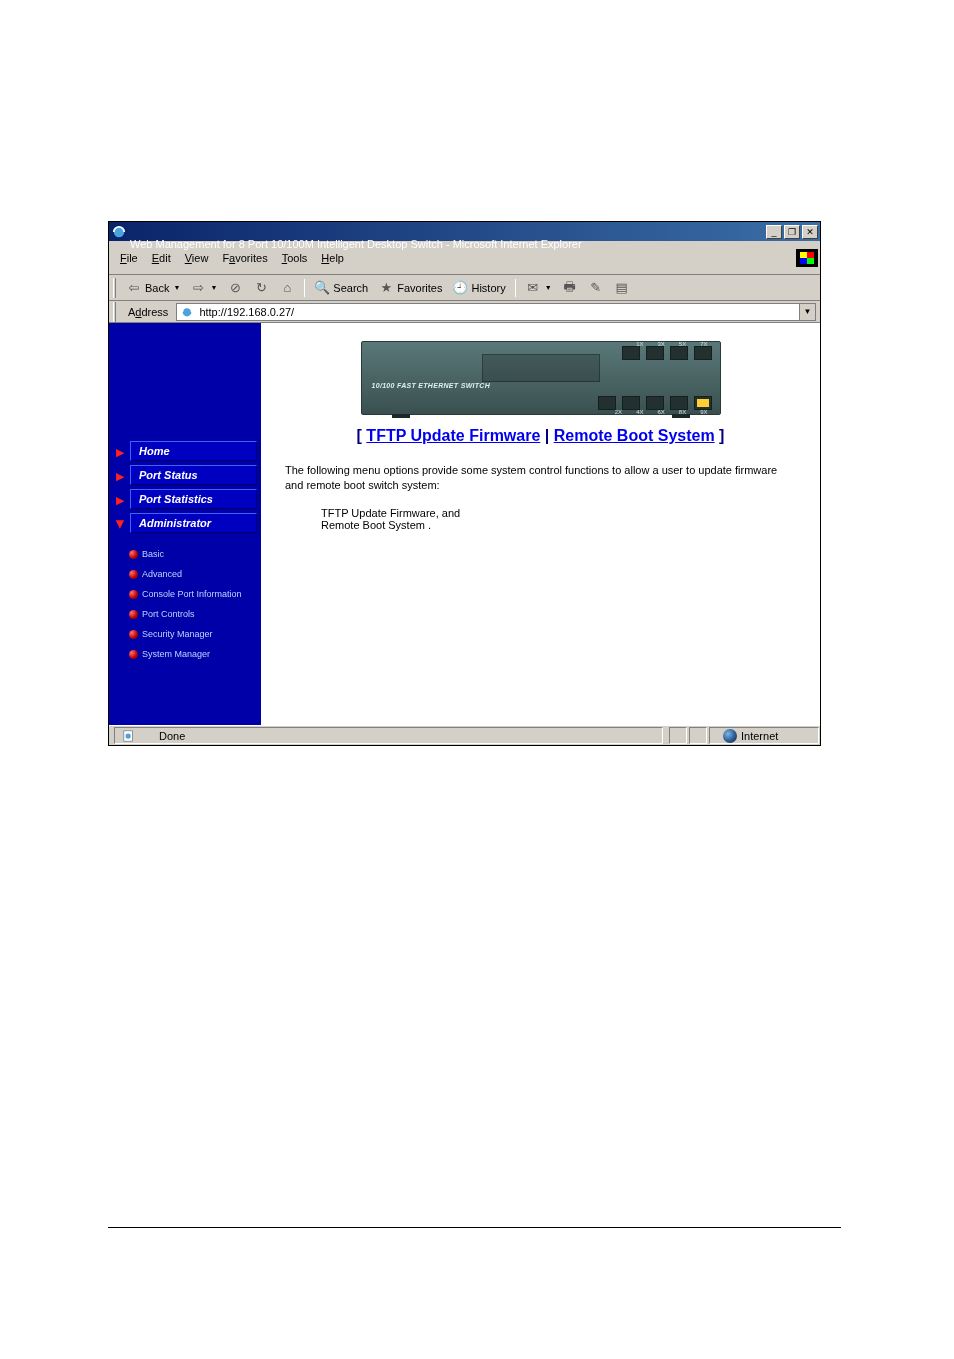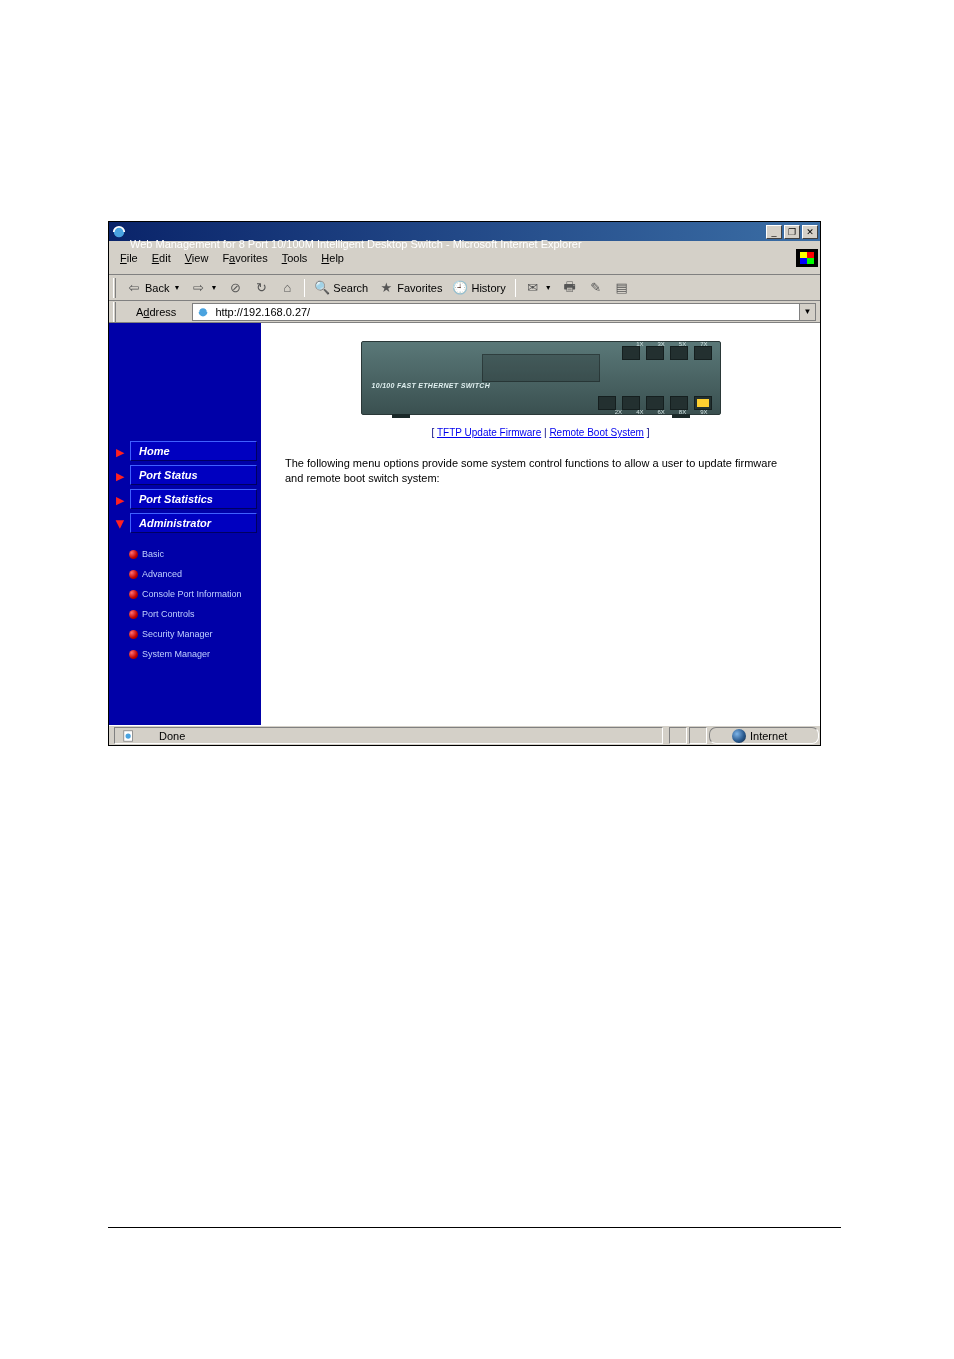--- a/index.html
+++ b/index.html
@@ -25,21 +25,21 @@
 
 .toolbar { background:#d4d0c8; height: 26px; display:flex; align-items:center; border-bottom:1px solid #808080; padding: 0 4px; gap:2px; }
 .tb-left-grip { width:3px; height:20px; border-left:1px solid #fff; border-right:1px solid #808080; margin-right:4px;}
 .tbtn { font-size:11px; color:#000; display:inline-flex; align-items:center; gap:3px; padding:2px 4px; cursor:pointer; }
 .tbtn.disabled { color:#808080; cursor:default; }
 .tb-sep { width:1px; height:18px; background:#808080; margin:0 3px; border-right:1px solid #fff;}
 .ticon { width:16px; height:16px; display:inline-flex; align-items:center; justify-content:center; color:#555; font-size:13px; }
 .drop-arrow { font-size:7px; color:#000; margin-left:1px;}
 
 
-.addrbar { background:#d4d0c8; height:22px; display:flex; align-items:center; border-bottom:1px solid #808080; padding:0 4px; gap:16px;}
+.addrbar { background:#d4d0c8; height:22px; display:flex; align-items:center; border-bottom:1px solid #808080; padding:0 4px; gap:8px;}
 .addr-label { font-size:11px; color:#000; }
 .addr-field { flex:1; display:flex; align-items:center; background:#fff; border:1px solid #7f7f7f; height:18px; }
 .addr-icon { width:16px; height:14px; display:inline-flex; align-items:center; justify-content:center; font-size:11px; margin:0 2px;}
 .addr-input { flex:1; border:0; font-size:11px; height:16px; outline:none; padding-left:2px;}
 .addr-drop { width:16px; height:16px; background:#d4d0c8; border-left:1px solid #808080; display:flex; align-items:center; justify-content:center; font-size:8px; cursor:pointer;}
 
 
 .content { display:flex; height: 402px; background:#fff; position:relative; }
 
 
@@ -62,32 +62,32 @@
 .switch-ports-top { position:absolute; right:8px; top:4px; display:flex; gap:6px;}
 .switch-ports-bot { position:absolute; right:8px; bottom:4px; display:flex; gap:6px;}
 .port { width:18px; height:14px; background:#233030; border:1px solid #151f1f; position:relative;}
 .port.lit::after { content:''; position:absolute; inset:2px; background:#ffd030;}
 .port-lbl-row { position:absolute; right:12px; display:flex; gap:14px; color:#d0e0e0; font-size:6px;}
 .port-lbl-row.top { top:-1px;}
 .port-lbl-row.bot { bottom:-1px;}
 .switch-feet { position:absolute; bottom:-4px; left:30px; right:30px; display:flex; justify-content:space-between;}
 .switch-feet span { width:18px; height:4px; background:#1a2828;}
 
-.hdr-links { text-align:center; font-size:10px; font-weight:normal; color:#000080; margin: 12px 4px 18px;}
+.hdr-links { text-align:center; font-size:16px; font-weight:bold; color:#000080; margin: 12px 4px 18px;}
 .hdr-links a { color:#0000ee; text-decoration:underline; cursor:pointer;}
 .body-text { font-size:11px; color:#000; padding: 0 24px; line-height:1.35;}
 .body-list { margin: 14px 0 0 60px; font-size:11px;}
 
 
 .statusbar { height:20px; background:#d4d0c8; border-top:1px solid #fff; display:flex; align-items:center; font-size:11px;}
 .status-left { flex:1; display:flex; align-items:center; padding-left:4px; gap:20px; border:1px solid #808080; border-top-color:#808080; border-left-color:#808080; border-right-color:#fff; border-bottom-color:#fff; margin:5px; height:17px;}
 .status-sunk { border:1px solid; border-top-color:#808080; border-left-color:#808080; border-right-color:#fff; border-bottom-color:#fff; margin:1px; height:17px;}
 .status-cells { display:flex;}
 .status-cells .cell { width:18px;}
-.status-zone { display:flex; align-items:center; gap:4px; padding:0 22px; width:110px;border-radius:7px;}
+.status-zone { display:flex; align-items:center; gap:4px; padding:0 13px; width:110px;}
 .zone-icon { width:14px; height:14px; border-radius:50%; background: radial-gradient(circle at 35% 35%, #7db4e8, #2a5a8f 55%, #123); }
 
 
 .foot-rule { position:absolute; left:108px; top:1227px; width:733px; border-top:1px solid #000;}
 </style>
 </head>
 <body>
 
 <div class="page">
 <div class="shot">
@@ -263,20 +263,24 @@
               <span></span>
               <span></span>
             </div>
       </div>
 
       <div class="hdr-links">
         <span>[ </span><a>TFTP Update Firmware</a><span> | </span><a>Remote Boot System</a><span> ]</span>
       </div>
 
       <p class="body-text">The following menu options provide some system control functions to allow a user to update firmware and remote boot switch system:</p>
+      <div class="body-list">
+        <div>TFTP Update Firmware, and</div>
+        <div>Remote Boot System .</div>
+      </div>
     </div>
   </div>
 
   <div class="statusbar">
     <div class="status-left">
       <span class="addr-icon">
         <svg viewBox="0 0 16 16" width="14" height="14">
               <rect x="2" y="2" width="10" height="12" fill="#fff" stroke="#888"></rect>
               <circle cx="7" cy="8" r="3" fill="#4aa3df"></circle>
             </svg>

